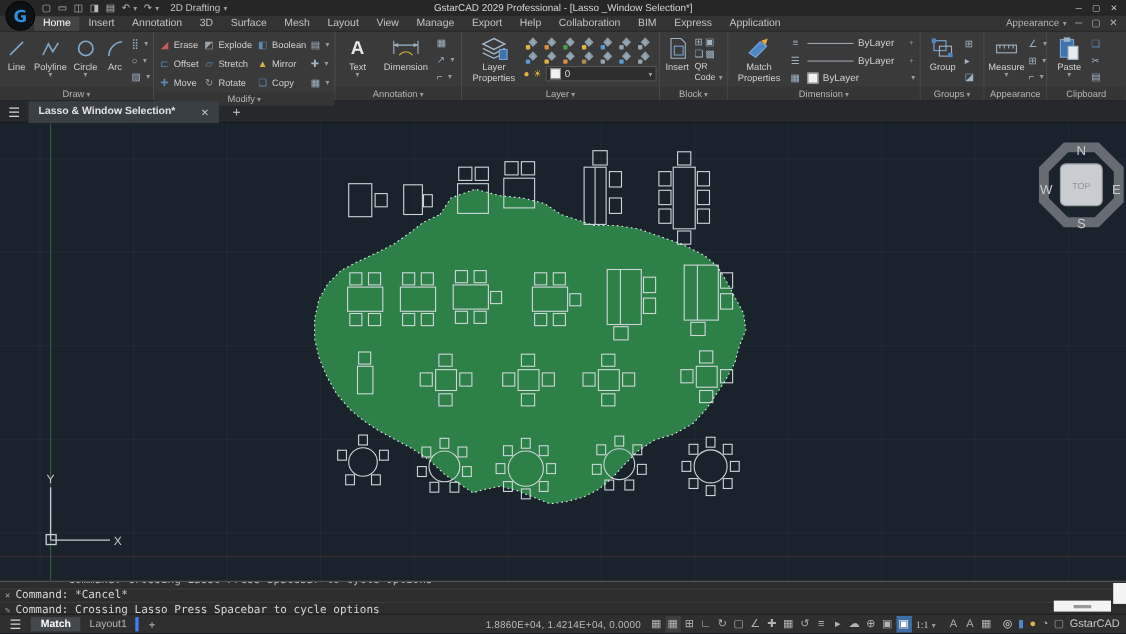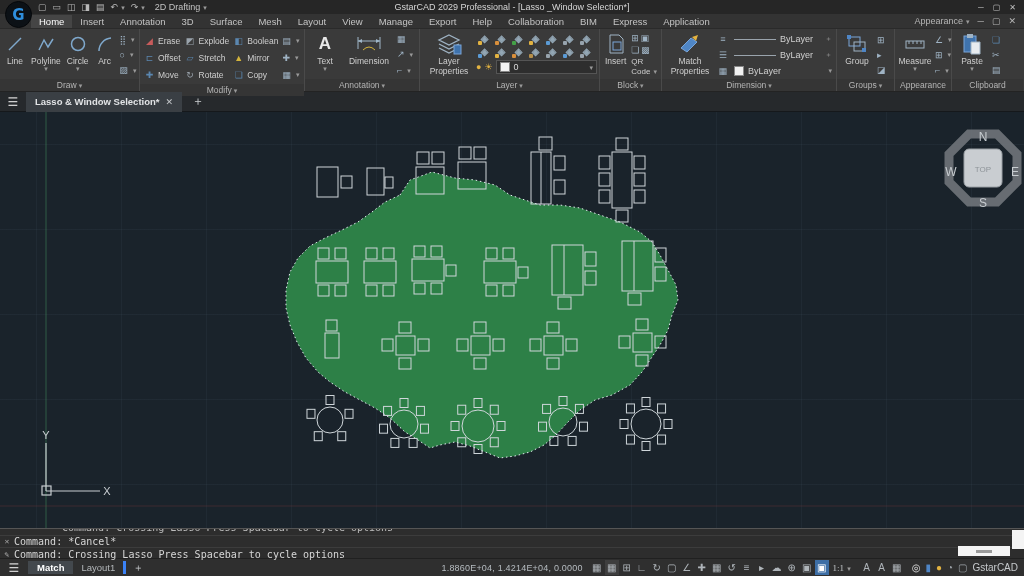--- a/index.html
+++ b/index.html
@@ -52,21 +52,21 @@
   .swatch{width:8px;height:8px;background:#f2f2f2;border:1px solid #888;display:inline-block;}
   .layerdrop .dd{margin-left:auto;}
   
   .proprow{display:flex;align-items:center;gap:4px;height:14px;font-size:9px;color:#d0d0d0;}
   .pline{width:42px;border-top:1px solid #9aa4ad;}
   .pico{width:14px;text-align:center;color:#9fb3c4;font-size:9px;}
   .ptiny{margin-left:auto;color:#9a9a9a;font-size:7px;padding-right:2px;}
   
   .doctabs{height:20px;background:#26292c;display:flex;align-items:center;border-bottom:1px solid #15181b;box-sizing:border-box;}
   .burger{width:26px;text-align:center;font-size:12px;color:#d0d0d0;cursor:pointer;}
-  .dtab{display:flex;align-items:center;gap:6px;background:#3a3f44;height:20px;padding:0 9px;
+  .dtab{display:flex;align-items:center;gap:23px;background:#3a3f44;height:20px;padding:0 9px;
         font-size:9.5px;color:#e2e4e6;font-weight:bold;cursor:pointer;}
   .dtab .x{font-weight:normal;font-size:9px;color:#c4c7ca;}
   .newtab{margin-left:10px;font-size:12px;color:#cdd0d3;cursor:pointer;}
   
   .canvas{position:relative;width:1024px;height:416px;background:#1a232b;
     background-image:linear-gradient(rgba(130,165,190,0.055) 1px,transparent 1px),
                      linear-gradient(90deg,rgba(130,165,190,0.055) 1px,transparent 1px);
     background-size:85px 85px;background-position:36px 32px;}
   .canvas svg text{font-family:"Liberation Sans",sans-serif;}
   

